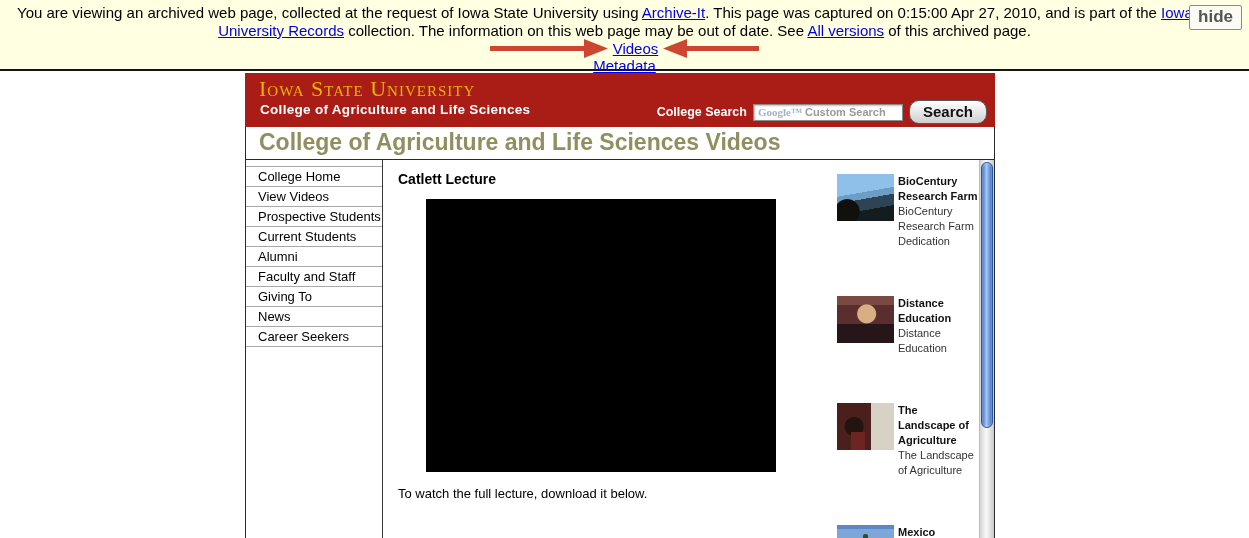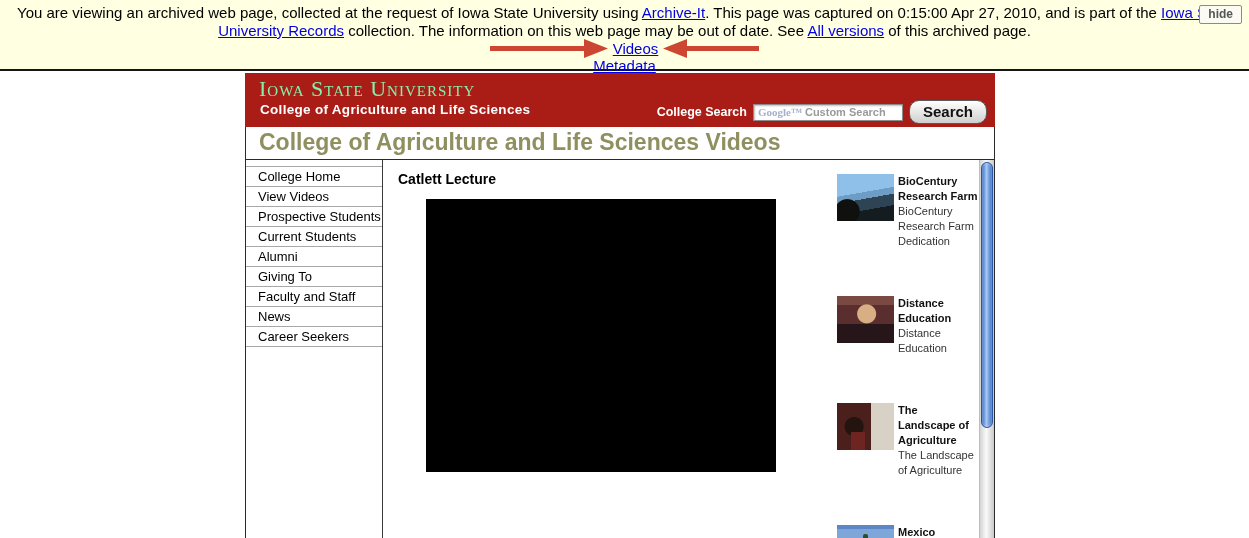--- a/index.html
+++ b/index.html
@@ -6,29 +6,29 @@
   html,body { width:1249px; height:538px; overflow:hidden; background:#fff;
               font-family:"Liberation Sans", sans-serif; color:#000; }
 
   
   .banner { position:absolute; top:0; left:0; width:1249px; height:71px;
             background:#ffffe1; border-bottom:2px solid #151515;
             text-align:center; font-size:15px; line-height:18px; padding-top:4px; }
   .banner a { color:#0000e0; text-decoration:underline; cursor:pointer; }
   .banner-links { display:flex; justify-content:center; align-items:center; gap:5px; height:17px; }
   .banner-links svg { display:block; }
-  .hide-btn { position:absolute; top:5px; right:7px; font-size:12px; font-weight:bold;
+  .hide-btn { position:absolute; top:5px; right:7px; font-size:17px; font-weight:bold;
               color:#555; background:#fbfbf3; border:1px solid #8a8a8a; border-radius:2px;
               padding:1px 8px 2px; cursor:pointer; }
 
   
   .site { position:absolute; left:245px; top:73px; width:750px; height:465px; }
 
   .site-header { position:relative; height:54px; background:#a91d16; }
-  .wordmark { position:absolute; left:14px; top:3px; color:#86efac;
+  .wordmark { position:absolute; left:14px; top:3px; color:#eab308;
               font-family:"Liberation Serif", serif; font-variant:small-caps;
               font-size:22px; letter-spacing:1px; }
   .college-line { position:absolute; left:15px; top:29px; color:#fff; font-weight:bold;
                   font-size:13.5px; letter-spacing:.3px; }
   .search-row { position:absolute; right:8px; top:27px; display:flex; align-items:center; gap:6px; }
   .search-label { color:#fff; font-weight:bold; font-size:12.5px; }
   .search-box { width:150px; height:17px; background:#fff; border:1px solid #8b8b8b;
                 box-shadow:inset 1px 1px 2px rgba(0,0,0,.25);
                 display:flex; align-items:center; padding:0 4px; font-size:11px; cursor:text; }
   .g-brand { color:#8d9bbd; font-family:"Liberation Serif", serif; font-weight:bold; opacity:.8; }
@@ -159,34 +159,35 @@
 
     <div class="content">
 
       <div class="menu-col">
         <ul>
           <li>College Home</li>
           <li>View Videos</li>
           <li>Prospective Students</li>
           <li>Current Students</li>
           <li>Alumni</li>
+          <li>Faculty and Staff</li>
           <li>Giving To</li>
-          <li>Faculty and Staff</li>
           <li>News</li>
           <li>Career Seekers</li>
         </ul>
       </div>
 
       <div class="main-col">
         <h2 class="lecture-heading">Catlett Lecture</h2>
 
         <div class="player">
           <div class="screen"></div>
         </div>
 
+        <p class="note">To watch the full lecture, download it below.</p>
       </div>
 
       <div class="side-col">
 
         <div class="vid-item">
           <div class="thumb thumb-biocentury"></div>
           <div class="vid-text">
             <div class="vid-title">BioCentury Research Farm</div>
             <div class="vid-desc">BioCentury Research Farm Dedication</div>
           </div>

